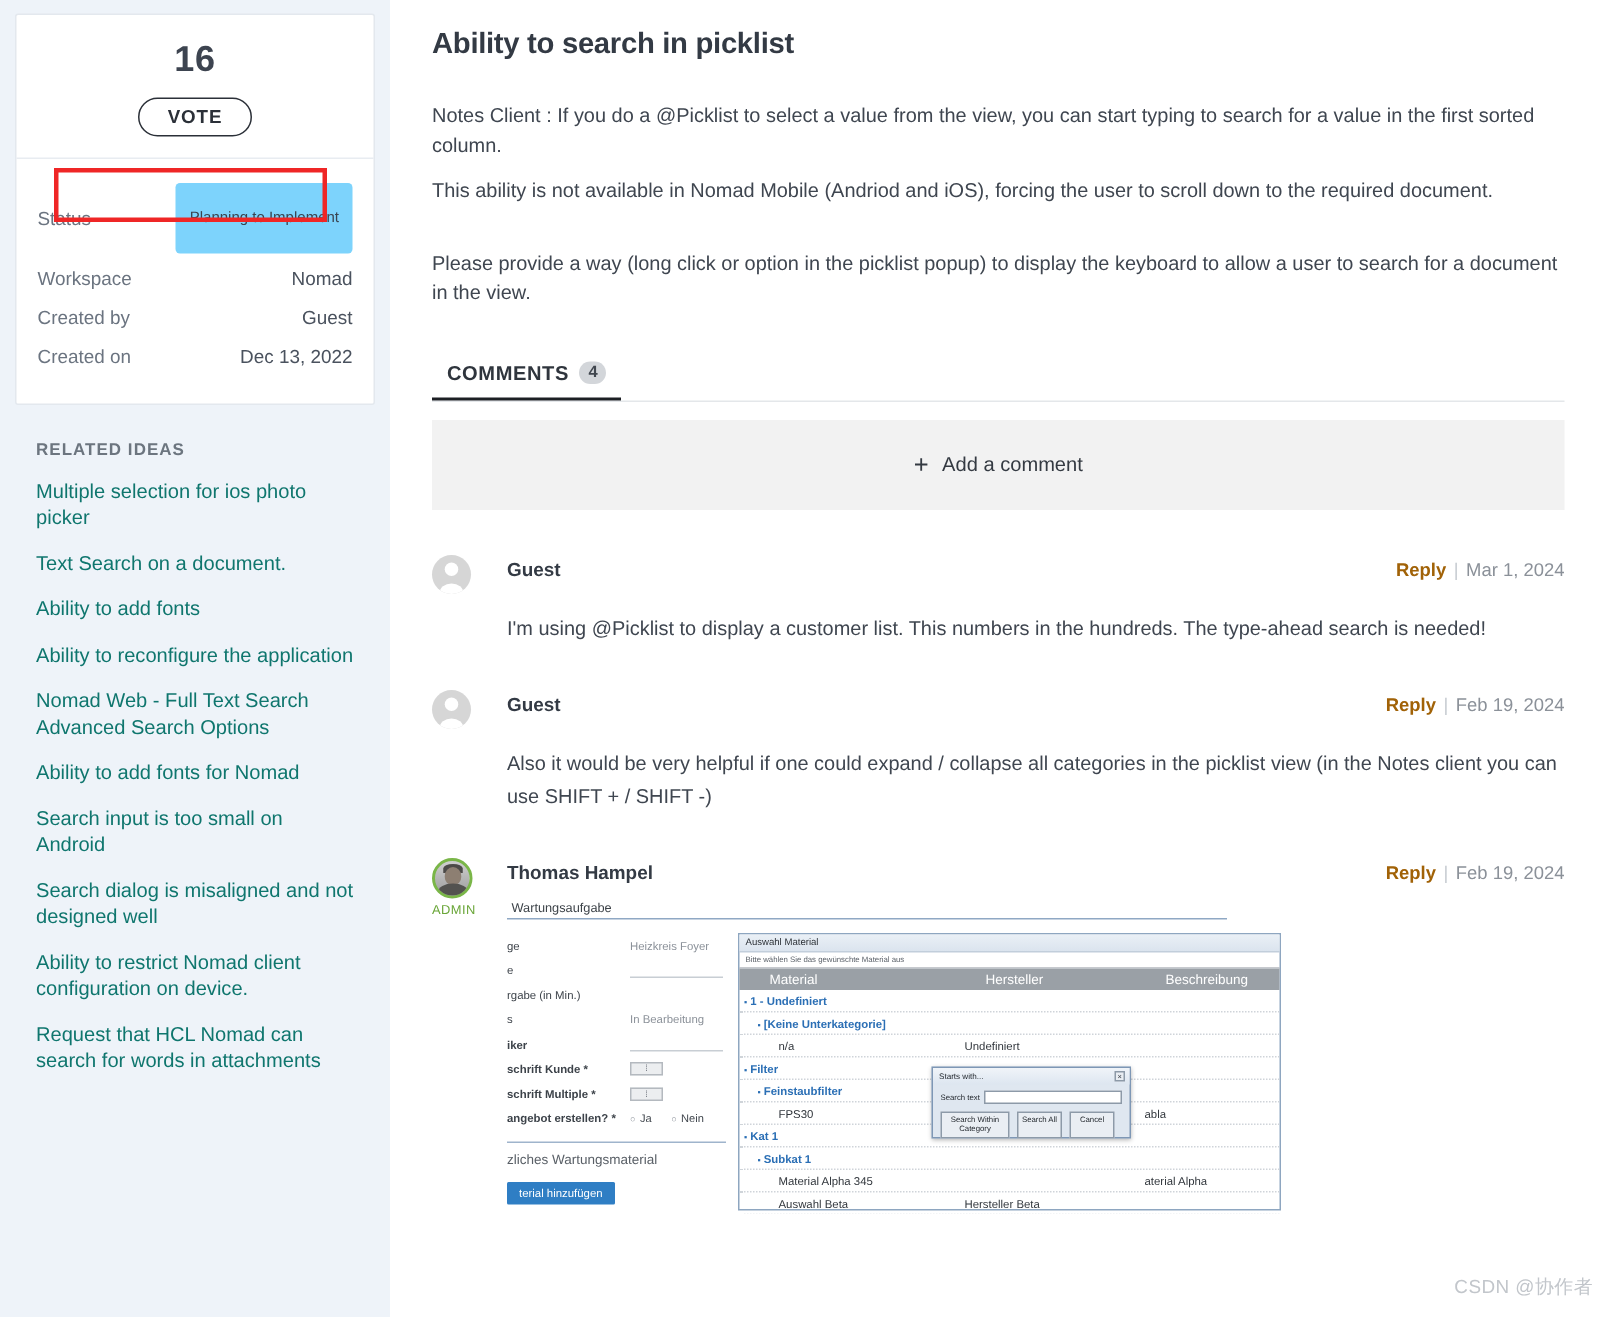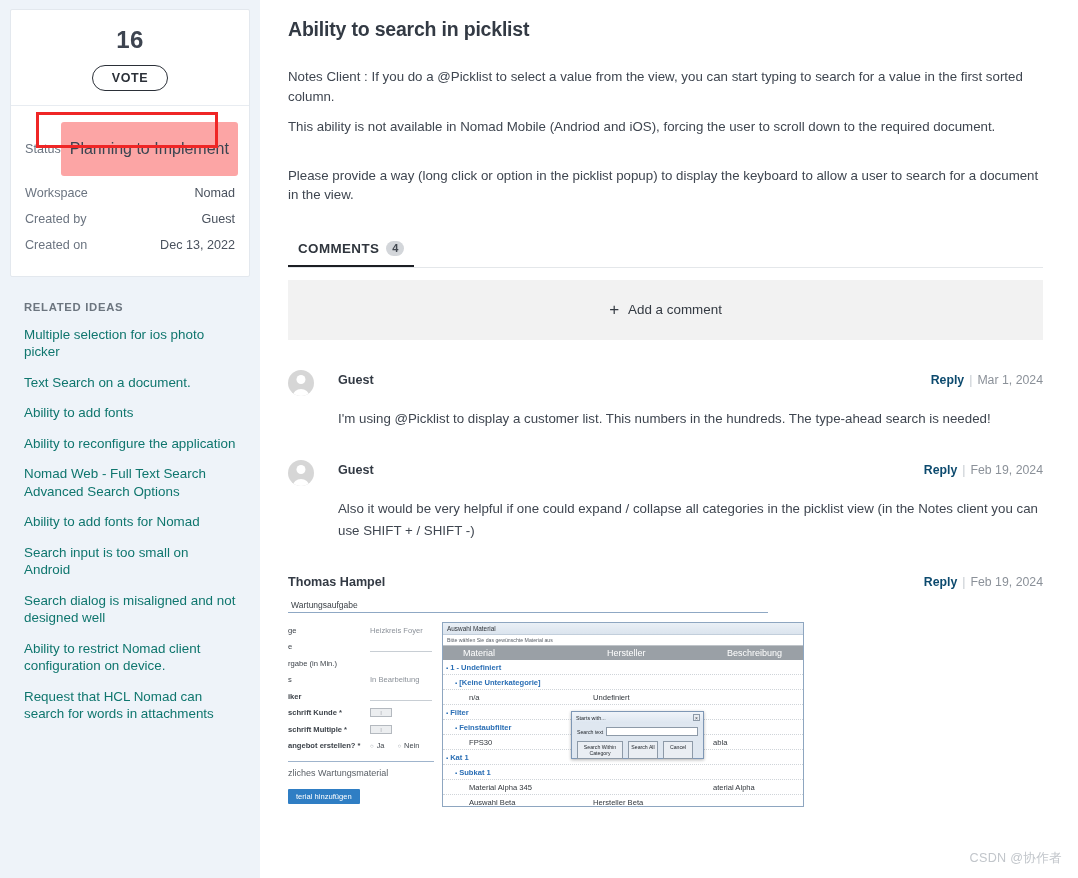--- a/index.html
+++ b/index.html
@@ -38,22 +38,22 @@
   .meta { padding: 16px 14px 18px 14px; }
   .meta-row {
     display: flex; align-items: center; justify-content: space-between;
     min-height: 26px; font-size: 12.6px; color: #5b6470;
   }
   .meta-label { color: #6b7480; }
   .meta-val { color: #4a525e; }
   .meta-val.link { color: #4a525e; cursor: pointer; margin-left: 17px; }
   .status-row { position: relative; margin-bottom: 4px; }
   .status-badge {
-    background: #fca5a5; color: #3a4450;
-    font-size: 16px; padding: 18px 9px; border-radius: 3px;
+    background: #7dd3fc; color: #3a4450;
+    font-size: 10px; padding: 18px 9px; border-radius: 3px;
     white-space: nowrap;
   }
   .red-box {
     position: absolute; left: 11px; top: -10px;
     width: 182px; height: 36px;
     border: 3.5px solid #ef2626;
     pointer-events: none;
   }
 
   .related-head {
@@ -148,21 +148,21 @@
     font-size: 8.6px; color: #6aa638; font-weight: normal;
     letter-spacing: .3px; margin-top: 2px;
   }
   .comment-body { flex: 1; }
   .comment-head {
     display: flex; align-items: center; justify-content: space-between;
     height: 20px;
   }
   .comment-author { font-size: 12.6px; font-weight: bold; color: #333a44; }
   .comment-meta { font-size: 12.3px; color: #8b9199; }
-  .reply-link { color: #0c4a6e; font-weight: bold; cursor: pointer; padding-left: 36px; }
+  .reply-link { color: #a16207; font-weight: bold; cursor: pointer; padding-left: 36px; }
   .sep { color: #c6cbd1; margin: 0 5px; }
   .comment-text {
     margin-top: 18px;
     font-size: 13.3px; line-height: 22px; color: #3f4650;
   }
 
   
   .embed {
     margin-top: 7px; margin-left: 0;
     width: 516px; height: 210px;
@@ -365,20 +365,28 @@
           <span class="comment-author">Guest</span>
           <span class="comment-meta">
             <span class="reply-link">Reply</span><span class="sep">|</span><span>Feb 19, 2024</span>
           </span>
         </div>
         <div class="comment-text">Also it would be very helpful if one could expand / collapse all categories in the picklist view (in the Notes client you can use SHIFT + / SHIFT -)</div>
       </div>
     </div>
 
     <div class="comment">
+      <div class="avatar-col avatar-admin-wrap">
+        <div class="avatar-photo">
+          <span class="hair"></span>
+          <span class="face"></span>
+          <span class="body"></span>
+        </div>
+        <div class="admin-label">ADMIN</div>
+      </div>
       <div class="comment-body">
         <div class="comment-head">
           <span class="comment-author">Thomas Hampel</span>
           <span class="comment-meta">
             <span class="reply-link">Reply</span><span class="sep">|</span><span>Feb 19, 2024</span>
           </span>
         </div>
 
         <div class="embed">
           <div class="embed-title">Wartungsaufgabe</div>

